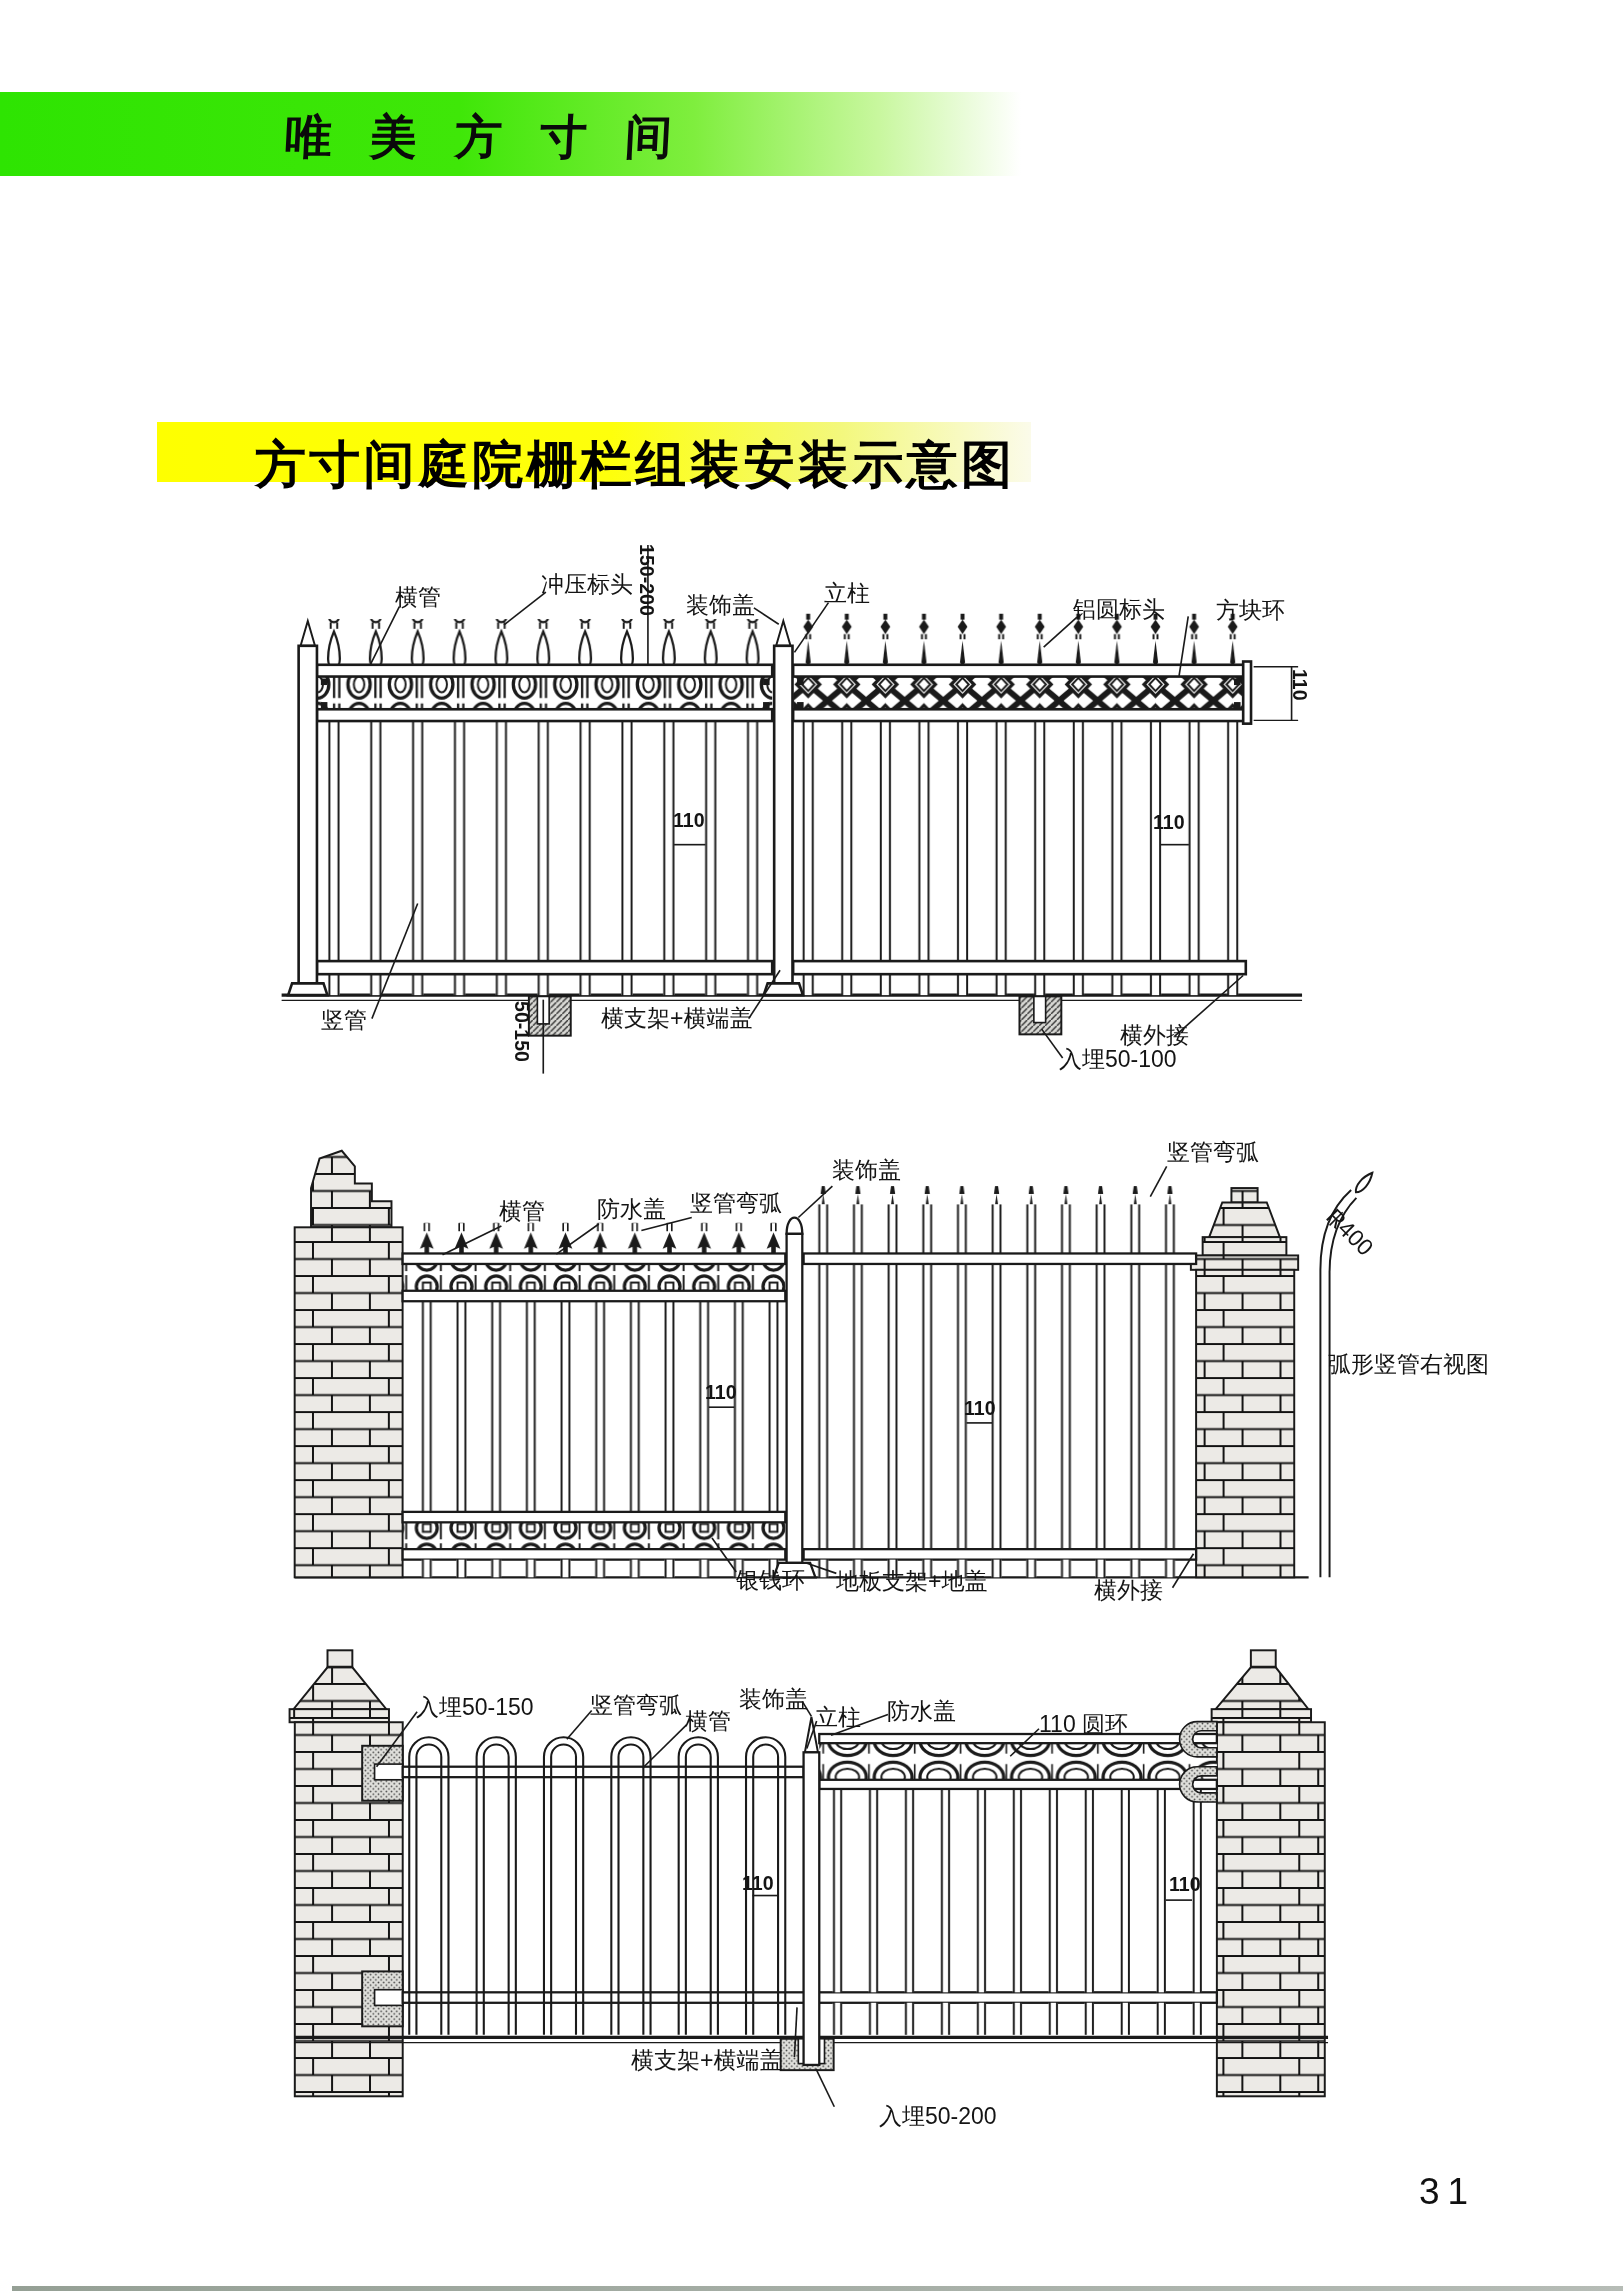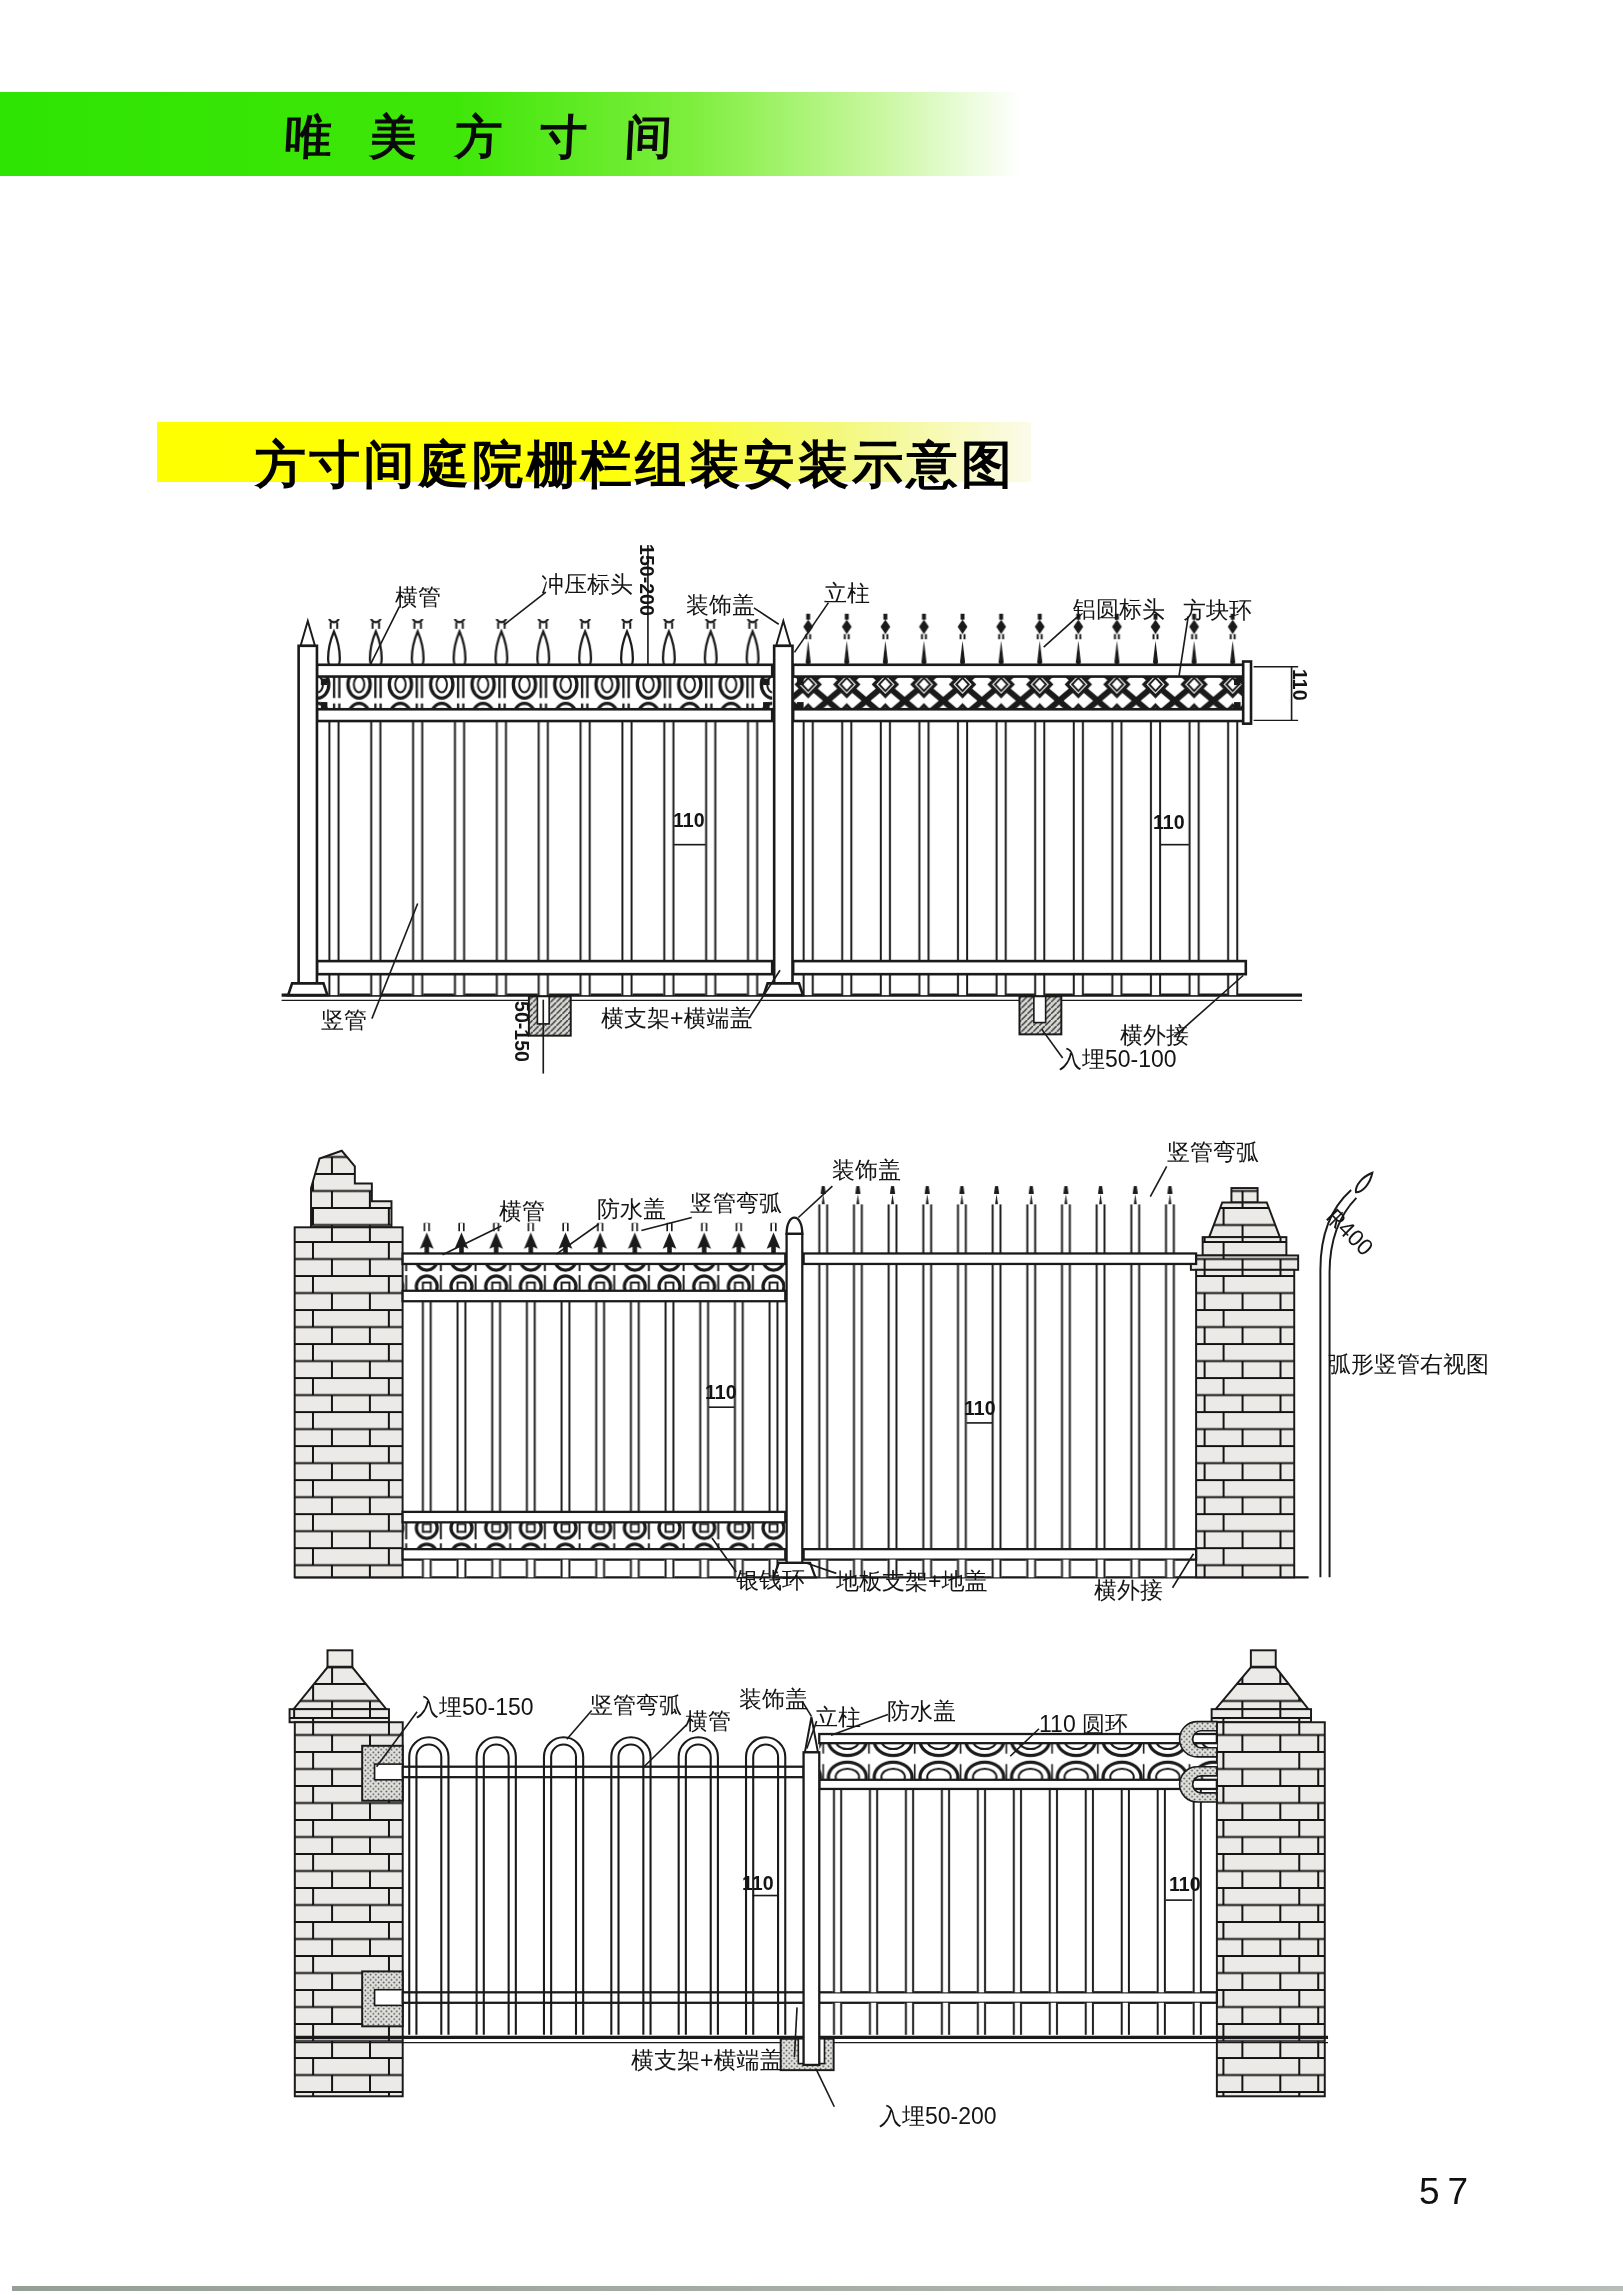--- a/index.html
+++ b/index.html
@@ -134,21 +134,21 @@
       <path d="M1574 198V280"></path>
       <path d="M430 707V820"></path>
     </g>
   </svg>
 
   <span class="lbl" style="left:395px;top:585px">横管</span>
   <span class="lbl" style="left:541px;top:572px">冲压标头</span>
   <span class="lbl" style="left:686px;top:593px">装饰盖</span>
   <span class="lbl" style="left:824px;top:581px">立柱</span>
   <span class="lbl" style="left:1073px;top:597px">铝圆标头</span>
-  <span class="lbl" style="left:1183px;top:598px">方块环</span>
+  <span class="lbl" style="left:1216px;top:598px">方块环</span>
   <span class="lbl" style="left:321px;top:1008px">竖管</span>
   <span class="lbl" style="left:601px;top:1006px">横支架+横端盖</span>
   <span class="lbl" style="left:1059px;top:1047px">入埋50-100</span>
   <span class="lbl" style="left:1120px;top:1023px">横外接</span>
   <span class="dim rot90" style="left:656px;top:544px">150-200</span>
   <span class="dim" style="left:673px;top:811px">110</span>
   <span class="dim" style="left:1153px;top:813px">110</span>
   <span class="dim rot90" style="left:1309px;top:669px">110</span>
   <span class="dim rot90" style="left:531px;top:1001px">50-150</span>
 
@@ -341,16 +341,16 @@
   <span class="lbl" style="left:685px;top:1709px">横管</span>
   <span class="lbl" style="left:739px;top:1687px">装饰盖</span>
   <span class="lbl" style="left:815px;top:1705px">立柱</span>
   <span class="lbl" style="left:887px;top:1699px">防水盖</span>
   <span class="lbl" style="left:1039px;top:1712px">110 圆环</span>
   <span class="lbl" style="left:631px;top:2048px">横支架+横端盖</span>
   <span class="lbl" style="left:879px;top:2104px">入埋50-200</span>
   <span class="dim" style="left:742px;top:1874px">110</span>
   <span class="dim" style="left:1169px;top:1875px">110</span>
 
-  <div class="pageno">57</div>
+  <div class="pageno">31</div>
   <div class="scanline"></div>
 </div>
 
 
 </body></html>

